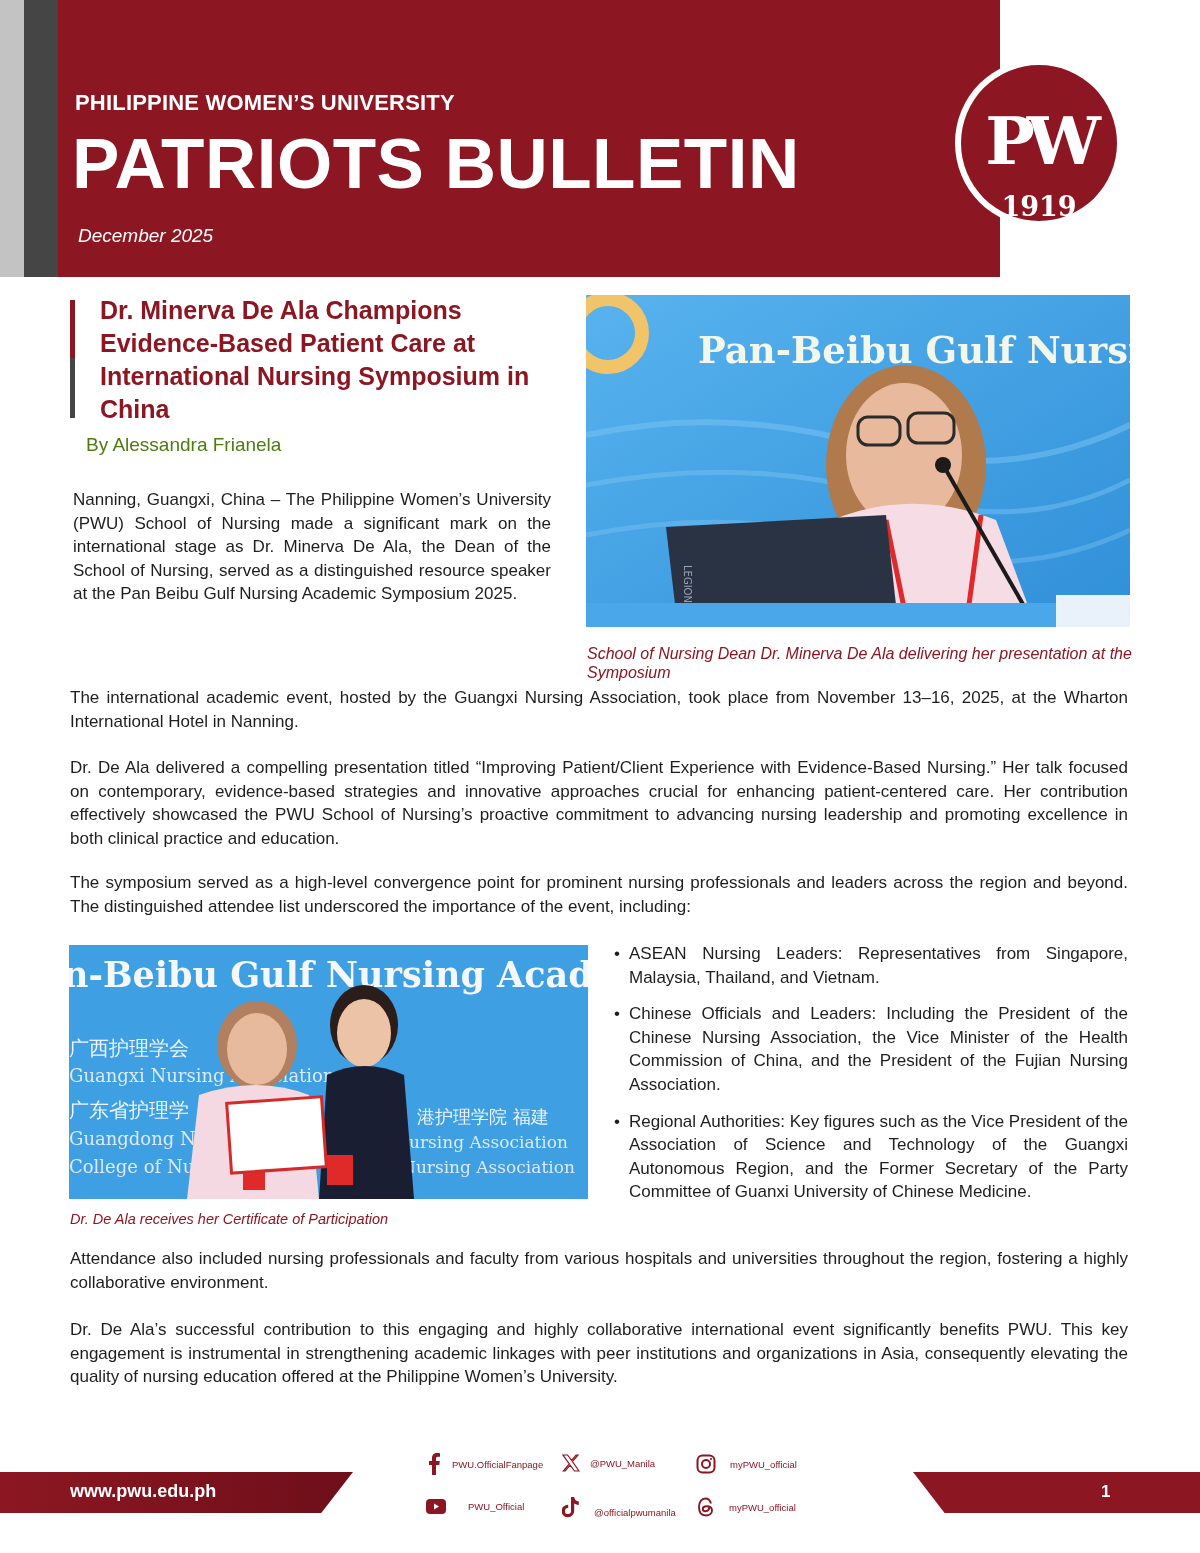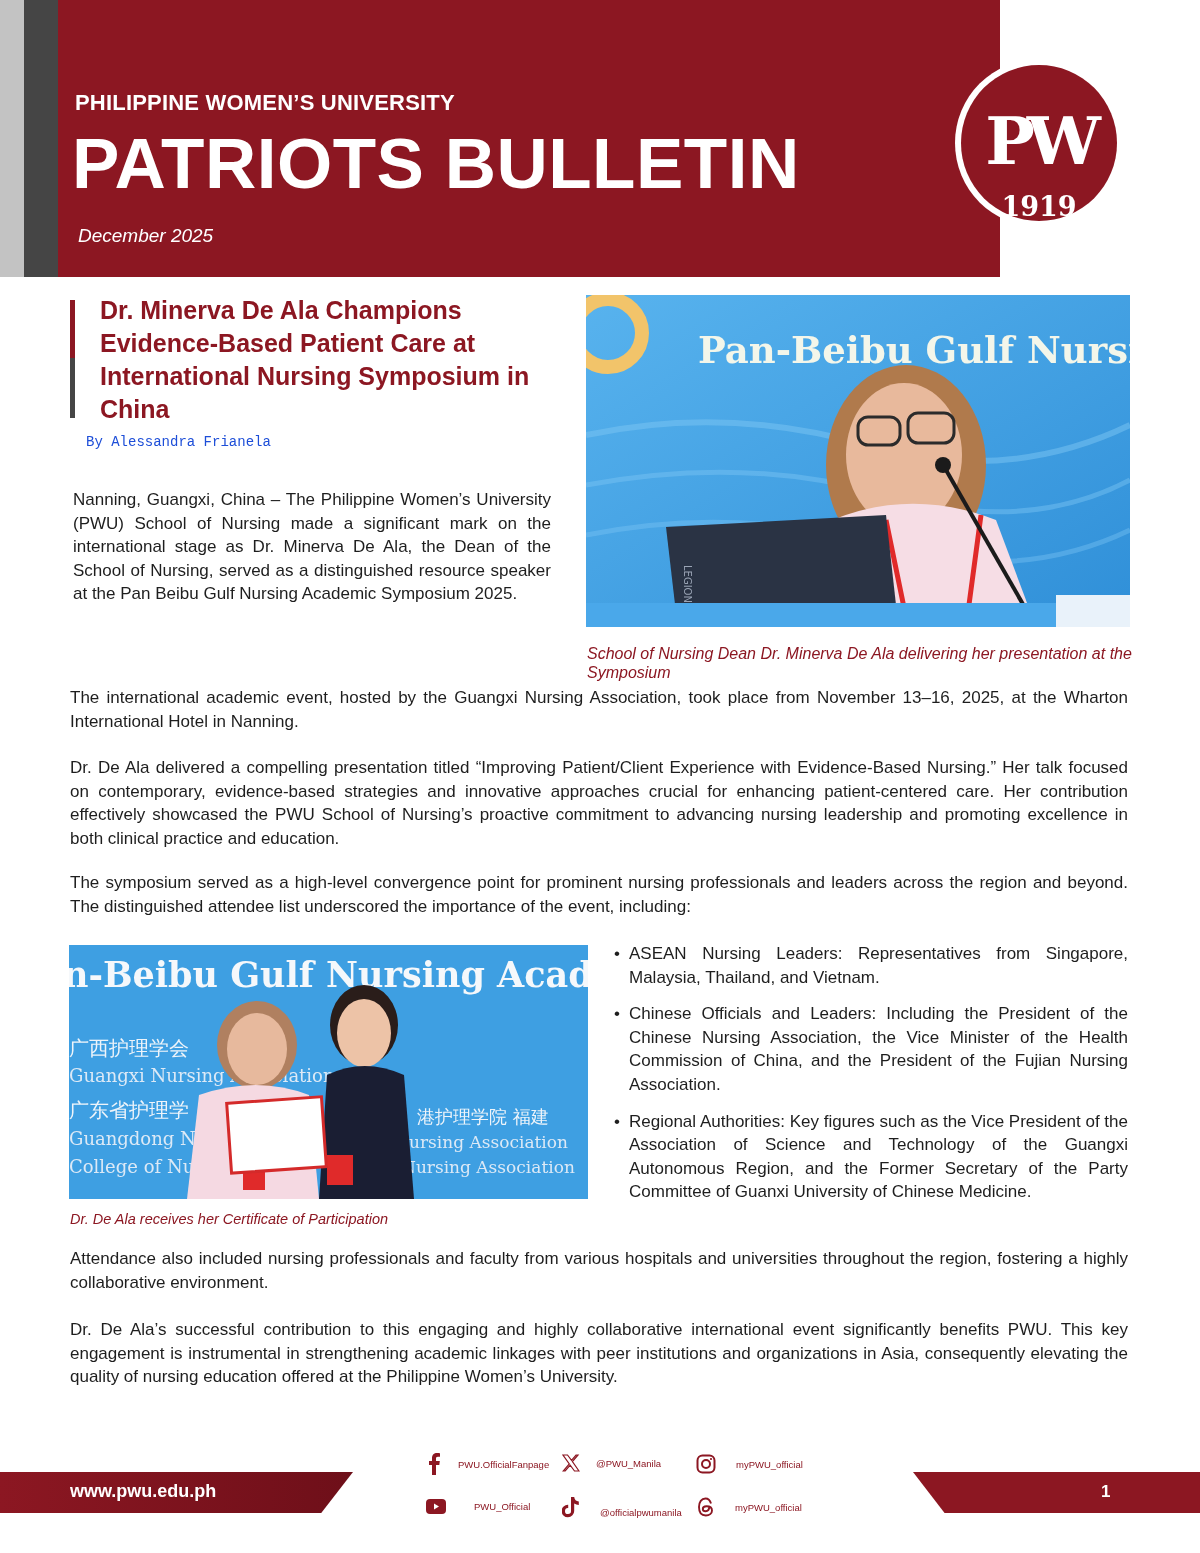--- a/index.html
+++ b/index.html
@@ -12,21 +12,21 @@
   .stripe-dark  { position: absolute; left: 24px; top: 0; width: 34px; height: 277px; background: #454545; }
   .uni-name { position: absolute; left: 75px; top: 90px; color: #fff; font-size: 22px; font-weight: 700; letter-spacing: 0.2px; }
   .bulletin-title { position: absolute; left: 72px; top: 128px; color: #fff; font-size: 71px; font-weight: 700; letter-spacing: 0.5px; line-height: 1; }
   .issue-date { position: absolute; left: 78px; top: 225px; color: #fff; font-size: 19px; font-style: italic; }
   .logo { position: absolute; left: 952px; top: 56px; width: 174px; height: 174px; }
 
   
   .headline-bar-red { position: absolute; left: 70px; top: 300px; width: 5px; height: 58px; background: #8c1722; }
   .headline-bar-gray { position: absolute; left: 70px; top: 358px; width: 5px; height: 60px; background: #454545; }
   .headline { position: absolute; left: 100px; top: 294px; width: 480px; color: #8c1722; font-size: 25px; font-weight: 700; line-height: 33px; }
-  .byline { position: absolute; left: 86px; top: 434px; font-size: 14px; color: #1d4ed8; font-family: Liberation Mono, monospace; }
+  .byline { position: absolute; left: 86px; top: 434px; font-size: 19px; color: #4d7c0f; }
 
   .lead { position: absolute; left: 73px; top: 488px; width: 478px; font-size: 17px; line-height: 23.6px; text-align: justify; color: #1e1e1e; }
 
   
   .photo1 { position: absolute; left: 586px; top: 295px; width: 544px; height: 332px; overflow: hidden; background: #3a9de0; }
   .caption1 { position: absolute; left: 587px; top: 644px; width: 550px; font-size: 16px; line-height: 19px; font-style: italic; color: #8c1722; }
 
   .para { position: absolute; left: 70px; width: 1058px; font-size: 17px; line-height: 23.6px; text-align: justify; color: #1e1e1e; }
   .p2 { top: 686px; }
   .p3 { top: 756px; }
@@ -42,21 +42,21 @@
 
   .p5 { top: 1247px; }
   .p6 { top: 1318px; }
 
   
   .footer-left { position: absolute; left: 0; top: 1472px; width: 353px; height: 41px; background: linear-gradient(90deg,#8c1722,#6e0f19); clip-path: polygon(0 0, 100% 0, 91% 100%, 0 100%); }
   .website { position: absolute; left: 70px; top: 1481px; color: #fff; font-size: 18px; font-weight: 700; }
   .footer-right { position: absolute; left: 913px; top: 1472px; width: 287px; height: 41px; background: #8c1722; clip-path: polygon(0 0, 100% 0, 100% 100%, 11% 100%); }
   .page-num { position: absolute; left: 1101px; top: 1482px; color: #fff; font-size: 17px; font-weight: 700; }
 
-  .social { position: absolute; display: flex; align-items: center; gap: 16px; font-size: 9.5px; color: #8c1722; }
+  .social { position: absolute; display: flex; align-items: center; gap: 10px; font-size: 9.5px; color: #8c1722; }
   .social svg { flex: none; }
 </style>
 </head>
 <body>
 
 <div class="header">
   <div class="stripe-light"></div>
   <div class="stripe-dark"></div>
   <div class="uni-name">PHILIPPINE WOMEN’S UNIVERSITY</div>
   <div class="bulletin-title">PATRIOTS BULLETIN</div>

